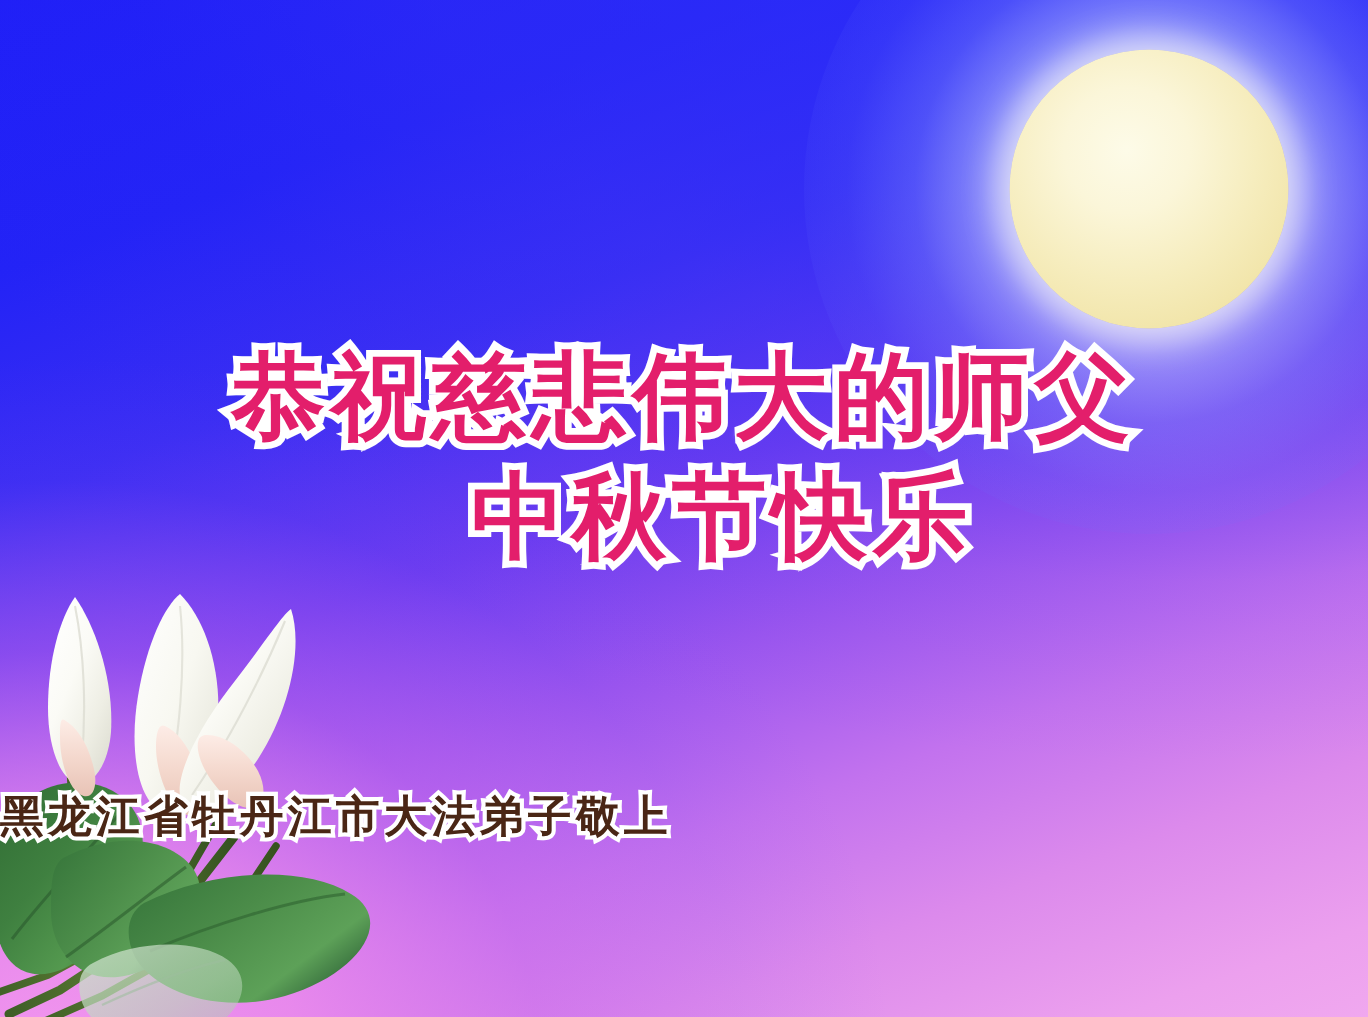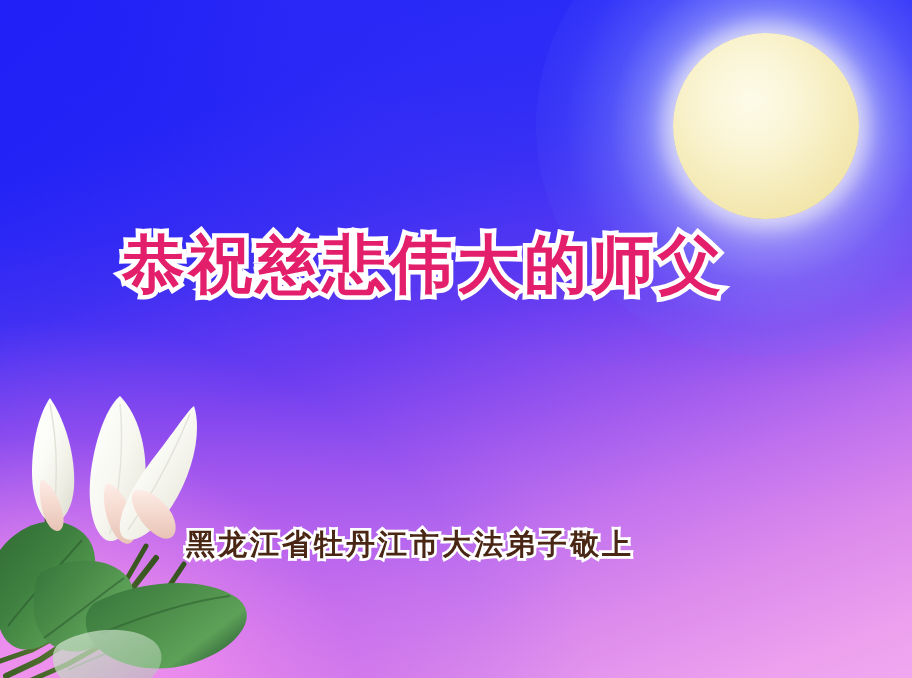--- a/index.html
+++ b/index.html
@@ -85,20 +85,21 @@
   .plant {
     position:absolute;
     left:-12px; top:388px;
     width:290px; height:300px;
   }
   
   .title-block {
     position:absolute;
     left:0; top:225px;
     width:912px;
+    padding-left:32px;
   }
   .title-line {
     font-family:"DejaVu Sans", sans-serif;
     font-weight:700;
     font-size:63px;
     line-height:80px;
     letter-spacing:4px;
     color:#e31e6b;
     white-space:nowrap;
     -webkit-text-stroke:9px #ffffff;
@@ -107,21 +108,21 @@
       0 0 2px rgba(255,255,255,0.9),
       0 0 5px rgba(255,255,255,0.7);
   }
   .title-line-1 { padding-left:122px; }
   .title-line-2 { padding-left:282px; }
 
   .sign-block {
     position:absolute;
     left:0; top:522px;
     width:912px;
-    text-align:center;
+    text-align:left;
     padding-right:92px;
   }
   .sign-line {
     font-family:"DejaVu Serif", serif;
     font-weight:700;
     font-size:29px;
     line-height:45px;
     letter-spacing:3px;
     color:#4a2615;
     white-space:nowrap;
@@ -218,19 +219,20 @@
       <g>
         <path d="M206 18 C214 42 206 84 184 118 C164 148 142 158 134 148 C126 136 140 104 164 72 C186 44 200 22 206 18 Z" fill="url(#spA)"></path>
         <path d="M202 26 C188 60 166 104 140 142" stroke="#dcdcd2" stroke-width="1.4" fill="none" opacity="0.8"></path>
         <path d="M150 102 C162 102 176 112 184 126 C192 142 186 154 174 150 C160 145 146 126 144 112 C143 104 146 102 150 102 Z" fill="url(#spdx)"></path>
       </g>
     </svg>
   </div>
 
   <div class="title-block">
     <div class="title-line title-line-1">恭祝慈悲伟大的师父</div>
+    <div class="title-line title-line-2">中秋节快乐</div>
   </div>
 
   <div class="sign-block">
     <div class="sign-line">黑龙江省牡丹江市大法弟子敬上</div>
   </div>
 
 </div>
 
 </body></html>

